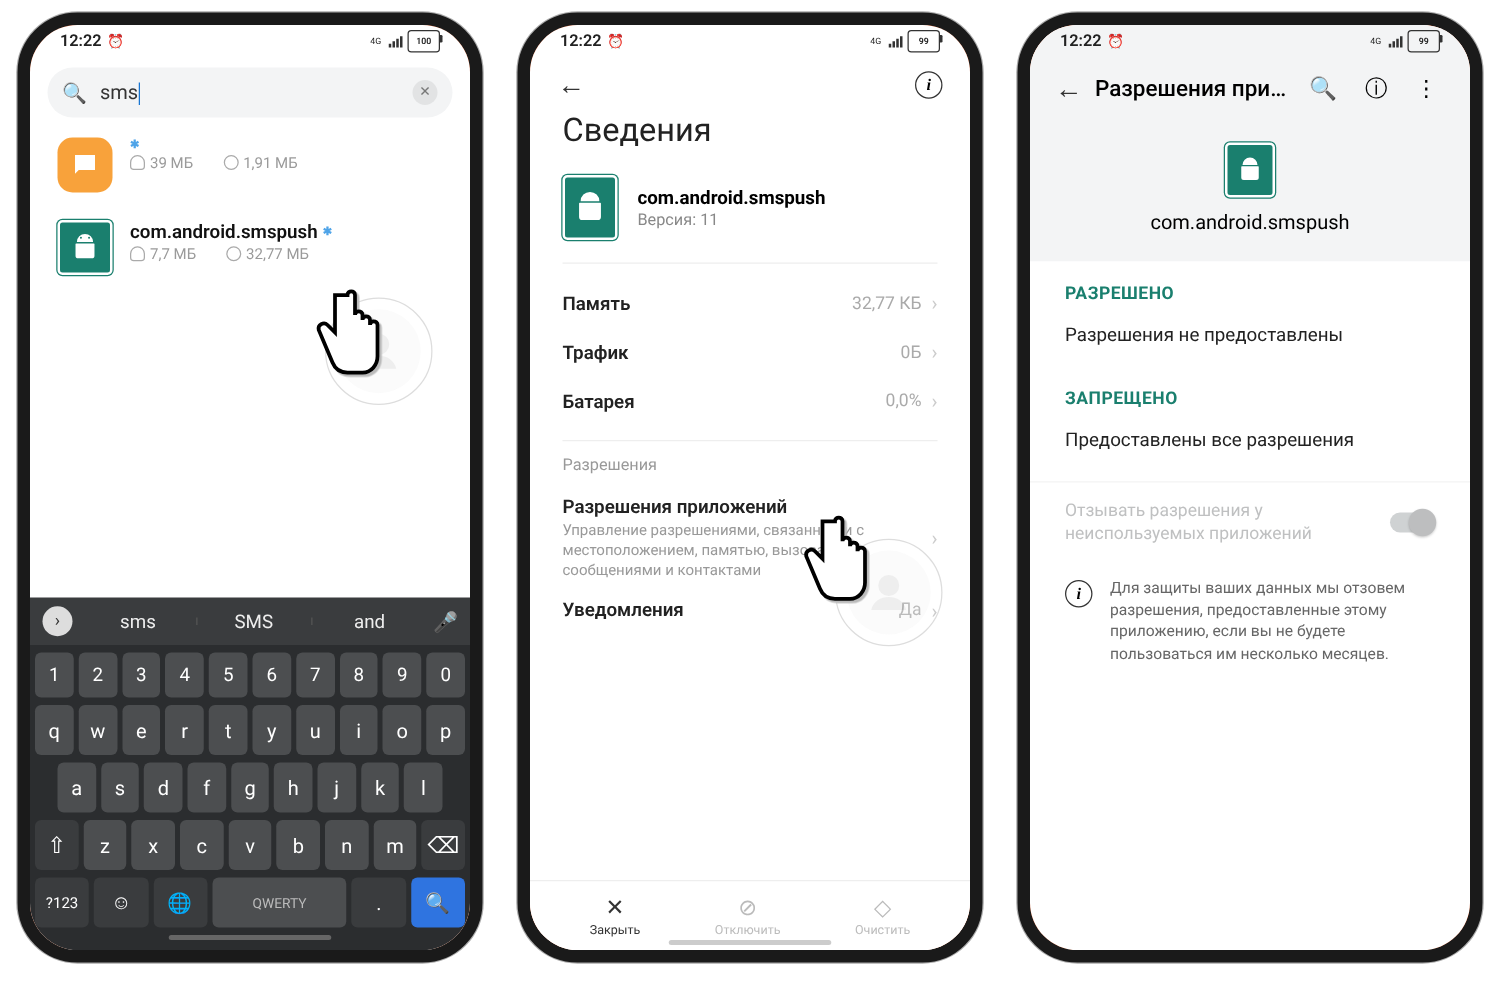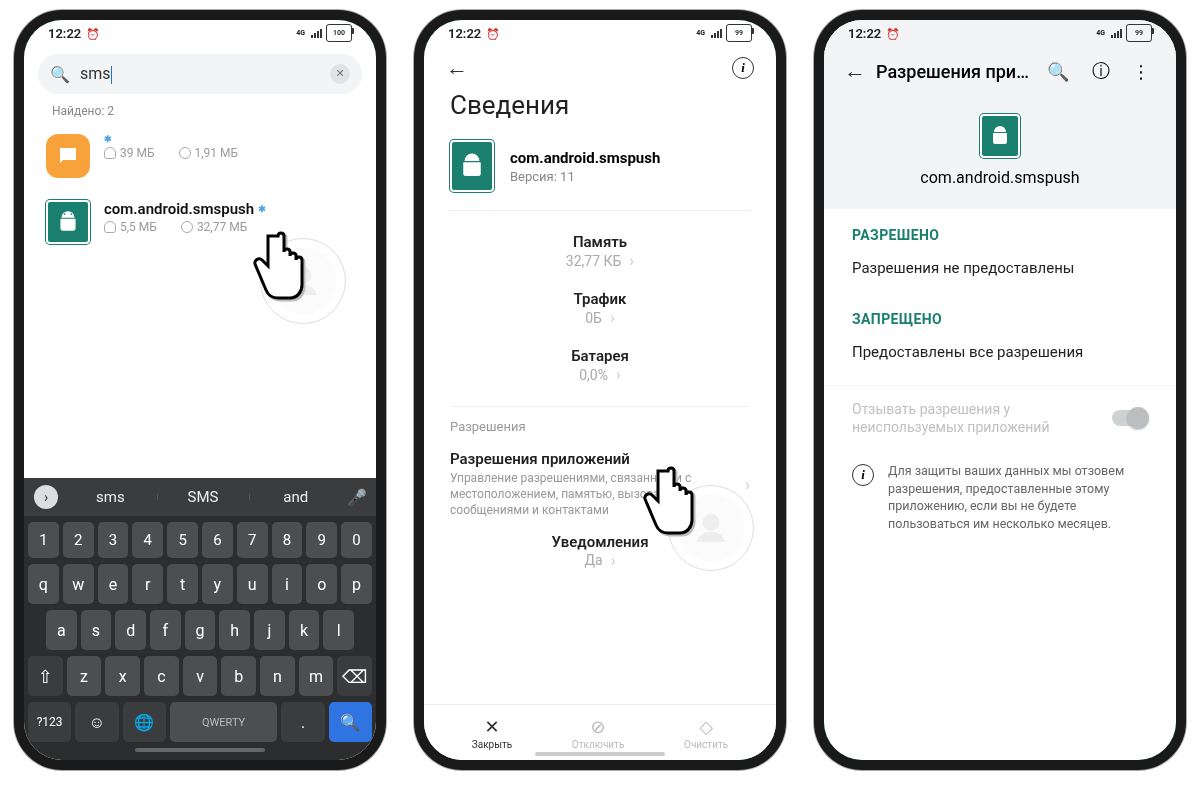--- a/index.html
+++ b/index.html
@@ -14,36 +14,36 @@
     padding: 10px 0;
   }
   
   .phone {
     width: 372px;
     height: 760px;
     border: 10px solid #1a1a1a;
     border-radius: 48px;
     position: relative;
     overflow: hidden;
-    background: #15803d;
+    background: #c2410c;
     box-shadow: 0 0 0 1px #aaa;
   }
   .screen { position: absolute; inset: 0; background: #fff; display: flex; flex-direction: column; }
   .statusbar {
     height: 26px; display: flex; align-items: center; justify-content: space-between;
     font-size: 13px; font-weight: 600; padding: 0 24px; color: #222;
   }
   .status-left { display: flex; align-items: center; gap: 5px; }
   .status-right { display: flex; align-items: center; gap: 4px; }
   .alarm-icon::before { content: "⏰"; font-size: 11px; }
   .sig-cell { display: flex; align-items: flex-end; gap: 1px; height: 10px; }
   .sig-cell span { width: 2px; background: #333; }
   .sig-cell span:nth-child(1){height:3px}.sig-cell span:nth-child(2){height:5px}
   .sig-cell span:nth-child(3){height:7px}.sig-cell span:nth-child(4){height:9px}
-  .net-label { font-size: 7px; font-weight: 700; margin: 0 2px; }
+  .net-label { font-size: 7px; font-weight: 400; margin: 0 2px; }
   .battery {
     position: relative; border: 1px solid #333; border-radius: 3px;
     width: 26px; height: 18px; display: flex; align-items: center; justify-content: center;
     font-size: 7px; font-weight: 600;
   }
   .battery::after { content: ""; position: absolute; right: -3px; top: 3px; width: 2px; height: 6px; background: #333; border-radius: 0 1px 1px 0; }
 
   
   .s1-search { margin: 8px 14px; height: 40px; background: #f3f4f5; border-radius: 22px; display: flex; align-items: center; padding: 0 12px; gap: 10px; }
   .s1-search-text { font-size: 16px; color: #333; flex: 1; position: relative; }
@@ -94,21 +94,21 @@
   .hdr2 { height: 44px; display: flex; align-items: center; justify-content: space-between; padding: 0 22px; }
   .back-arrow { font-size: 22px; color: #333; }
   .info-circ { width: 22px; height: 22px; border: 1.5px solid #333; border-radius: 50%; display: flex; align-items: center; justify-content: center; font-size: 13px; font-family: serif; font-style: italic; font-weight: 700; }
   .title2 { font-size: 26px; color: #222; padding: 0 26px 14px; }
   .appblock2 { display: flex; gap: 16px; align-items: center; padding: 6px 26px 18px; }
   .appblock2 .teal { width: 52px; height: 52px; }
   .appblock2-name { font-size: 15px; font-weight: 700; }
   .appblock2-ver { font-size: 13px; color: #888; margin-top: 2px; }
   .sect2 { border-top: 1px solid #eee; margin: 0 26px; padding: 12px 0; }
   .sec-title { font-size: 13px; color: #999; margin-bottom: 10px; }
-  .kv { display: flex; align-items: center; justify-content: space-between; padding: 10px 0; flex-direction: column; }
+  .kv { display: flex; align-items: center; justify-content: space-between; padding: 10px 0; }
   .kv-k { font-size: 15px; font-weight: 600; color: #222; }
   .kv-v { font-size: 14px; color: #aaa; display: flex; align-items: center; gap: 8px; }
   .chev { color: #ccc; font-size: 16px; }
   .sub { font-size: 12px; color: #999; line-height: 1.35; margin-top: 2px; }
   .perm-row { padding: 6px 0 4px; }
   .toggle { width: 36px; height: 20px; border-radius: 10px; background: #d9dadb; position: relative; flex: 0 0 36px; }
   .toggle::after { content:""; position:absolute; left:2px; top:2px; width:16px; height:16px; border-radius:50%; background:#fff; }
   .bbar { border-top: 1px solid #eee; height: 56px; display: flex; align-items: center; justify-content: space-around; padding: 0 18px; position: absolute; bottom: 0; left: 0; right: 0; background:#fff; }
   .bact { display: flex; flex-direction: column; align-items: center; gap: 2px; font-size: 10px; color: #bbb; }
   .bact.on { color: #333; }
@@ -160,21 +160,20 @@
     </div>
 
     <div class="s1-search">
       <span style="color:#999">🔍</span>
       <span class="s1-search-text">
         <span>sms</span><span class="caret"></span>
       </span>
       <span class="clear-btn">✕</span>
     </div>
 
-    <div class="found">Найдено: 2</div>
 
     <div class="app-row">
       <div class="app-icon orange">
         <svg width="24" height="24" viewBox="0 0 24 24">
             <path fill="#fff" d="M4 4h16v12H7l-3 3z"></path>
           </svg>
       </div>
       <div class="app-info">
         <div class="app-name">
             <span class="sys-dot">✱</span>
@@ -199,21 +198,21 @@
           </svg>
       </div>
       <div class="app-info">
         <div class="app-name">
             <span>com.android.smspush</span>
             <span class="sys-dot">✱</span>
           </div>
         <div class="app-meta">
           <span class="meta-item">
               <span class="db-icon"></span>
-              <span>5,5 МБ</span>
+              <span>7,7 МБ</span>
             </span>
           <span class="meta-item">
               <span class="clk-icon"></span>
               <span>32,77 МБ</span>
             </span>
         </div>
       </div>
     </div>
 
     <div class="ghost" style="right:30px; top:218px;">

